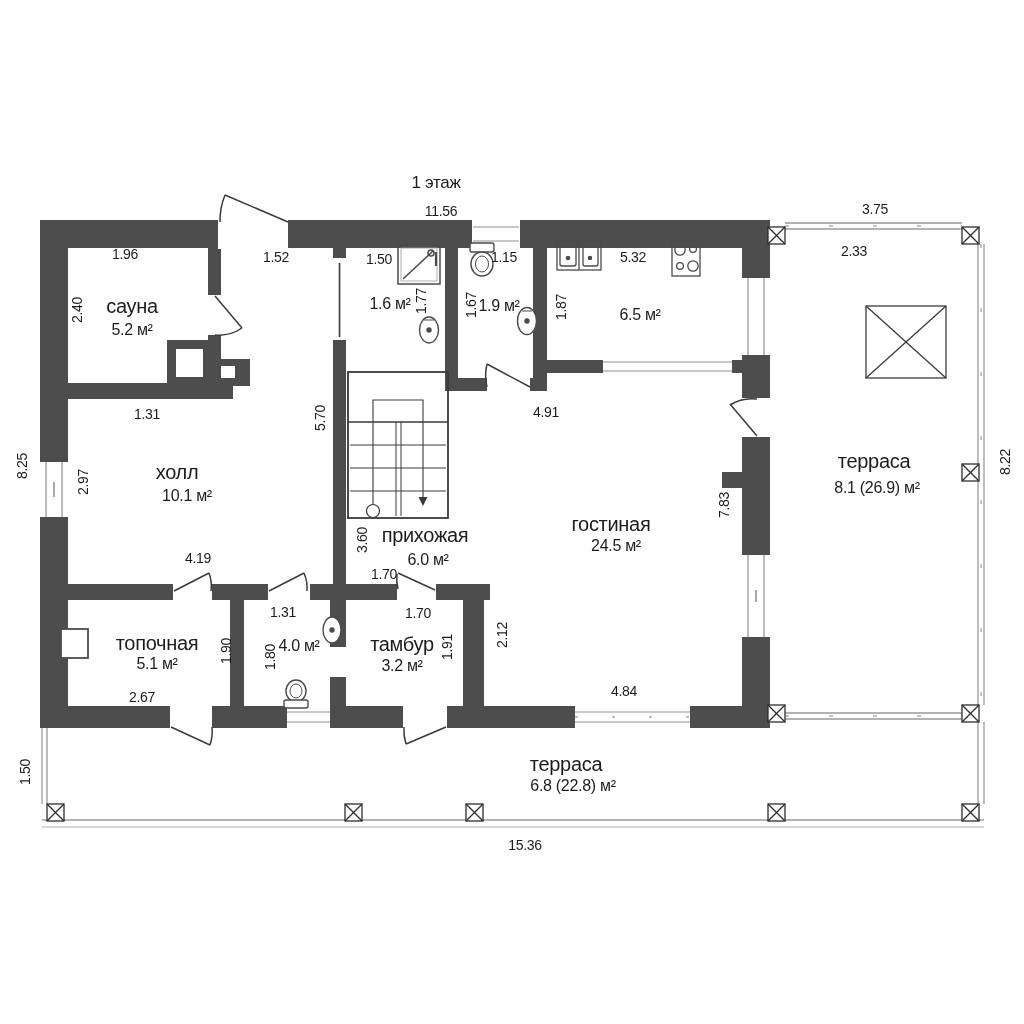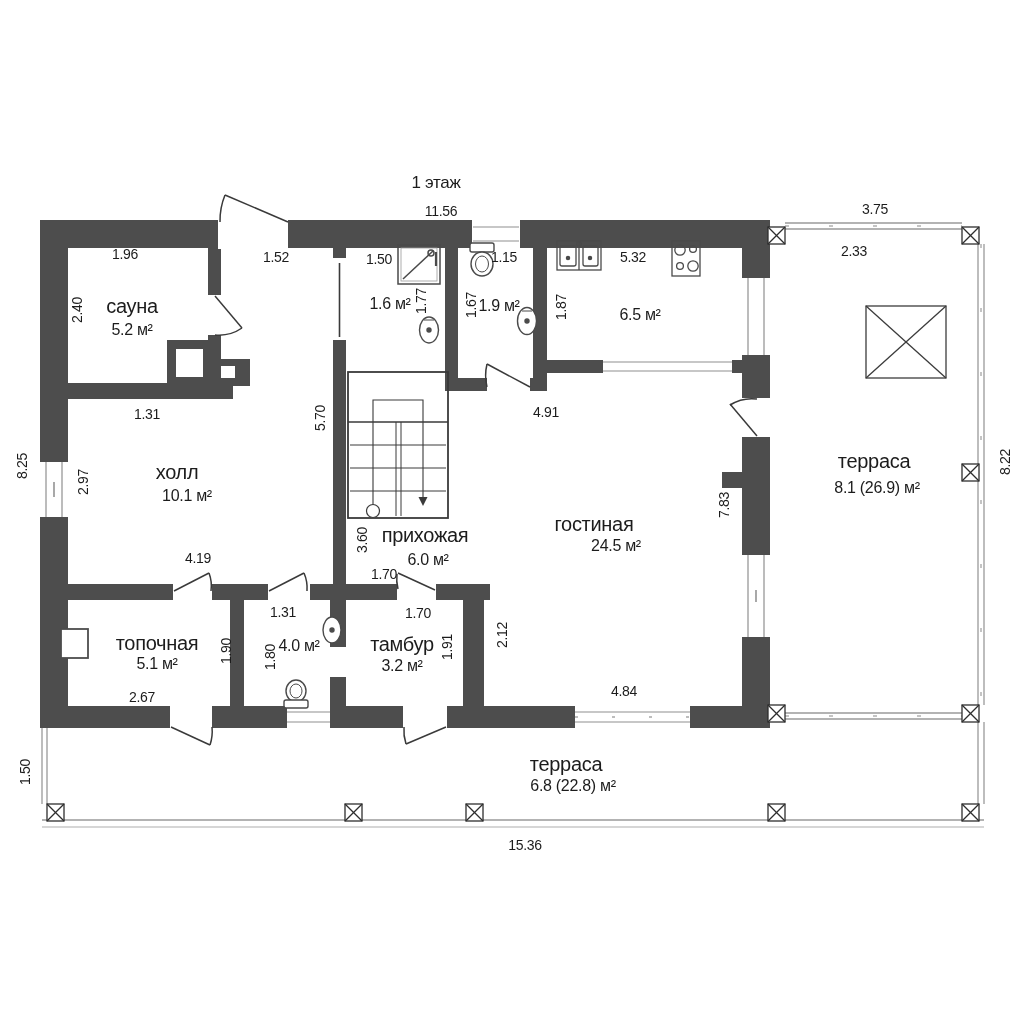--- a/index.html
+++ b/index.html
@@ -297,21 +297,21 @@
   <div class="lbl dim rot" style="left:561px;top:307px">1.87</div>
   <div class="lbl area" style="left:640px;top:315px">6.5 м²</div>
 
   <div class="lbl room" style="left:177px;top:472px">холл</div>
   <div class="lbl area" style="left:187px;top:496px">10.1 м²</div>
   <div class="lbl dim rot" style="left:83px;top:482px">2.97</div>
   <div class="lbl dim rot" style="left:320px;top:418px">5.70</div>
   <div class="lbl dim" style="left:198px;top:558px">4.19</div>
 
   <div class="lbl dim" style="left:546px;top:412px">4.91</div>
-  <div class="lbl room" style="left:594px;top:524px">гостиная</div>
+  <div class="lbl room" style="left:611px;top:524px">гостиная</div>
   <div class="lbl area" style="left:616px;top:546px">24.5 м²</div>
   <div class="lbl dim rot" style="left:724px;top:505px">7.83</div>
   <div class="lbl dim rot" style="left:502px;top:635px">2.12</div>
   <div class="lbl dim" style="left:624px;top:691px">4.84</div>
 
   <div class="lbl dim rot" style="left:362px;top:540px">3.60</div>
   <div class="lbl room" style="left:425px;top:535px">прихожая</div>
   <div class="lbl area" style="left:428px;top:560px">6.0 м²</div>
   <div class="lbl dim" style="left:384px;top:574px">1.70</div>
 

